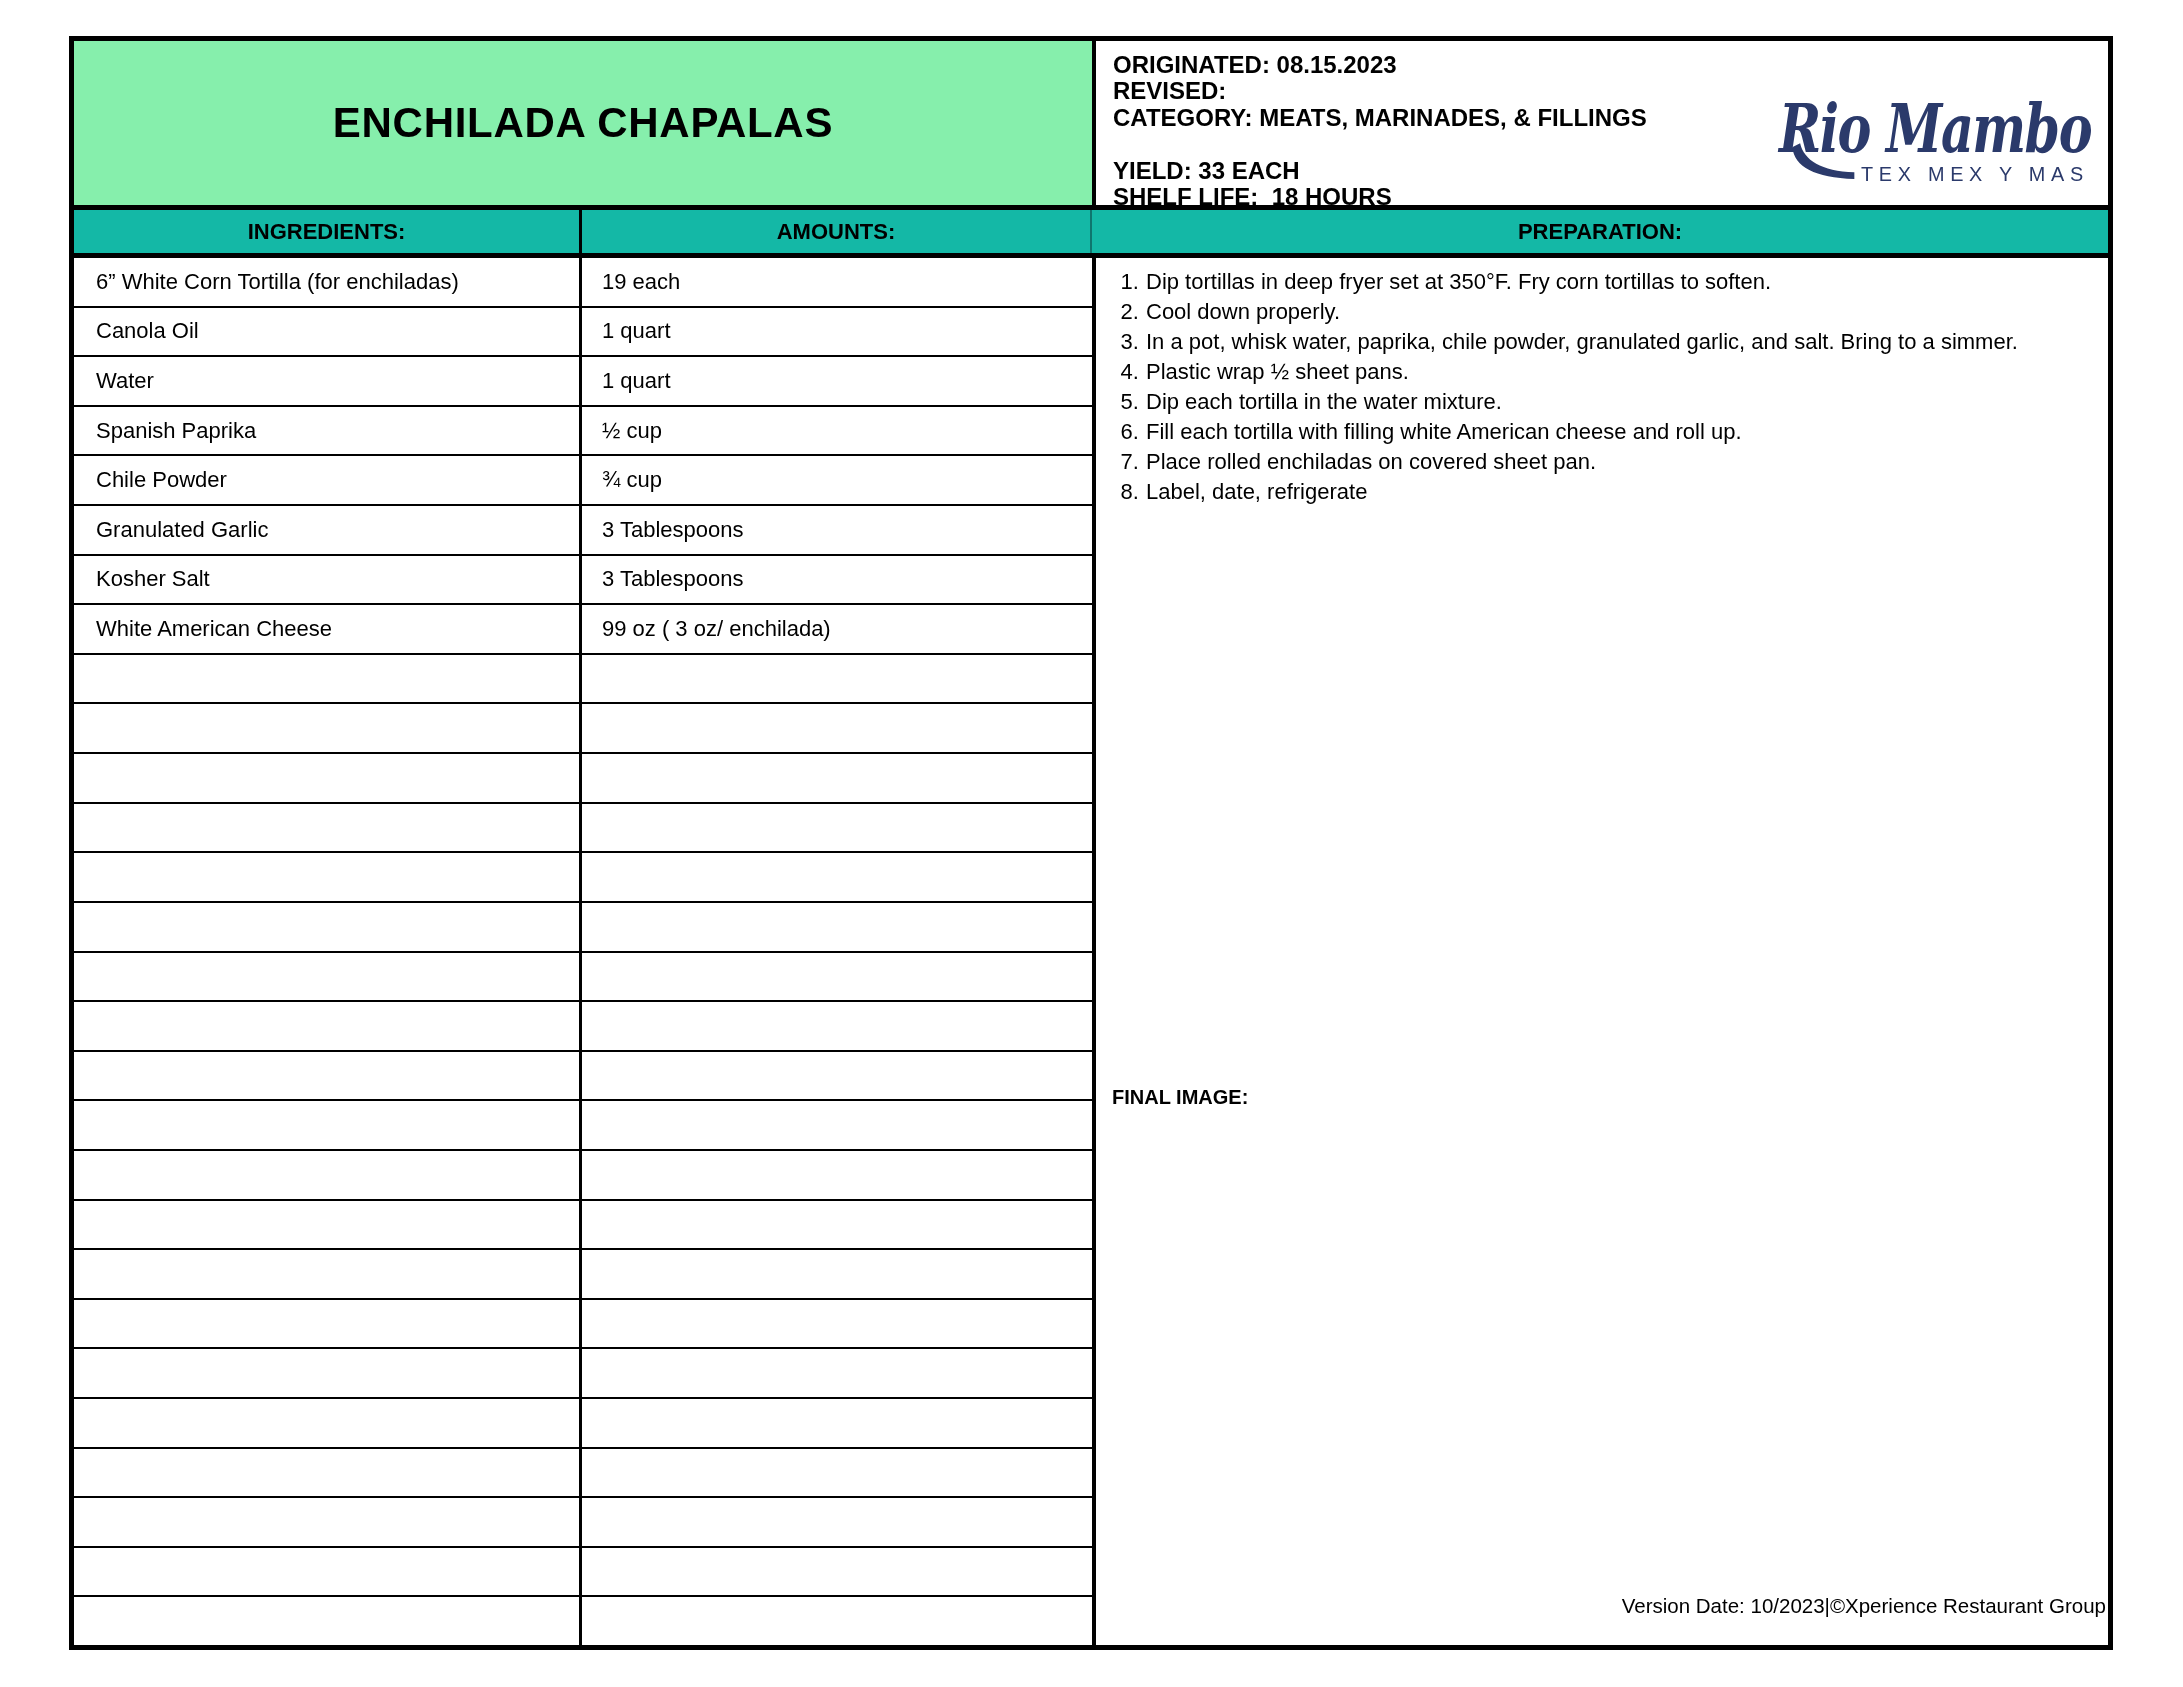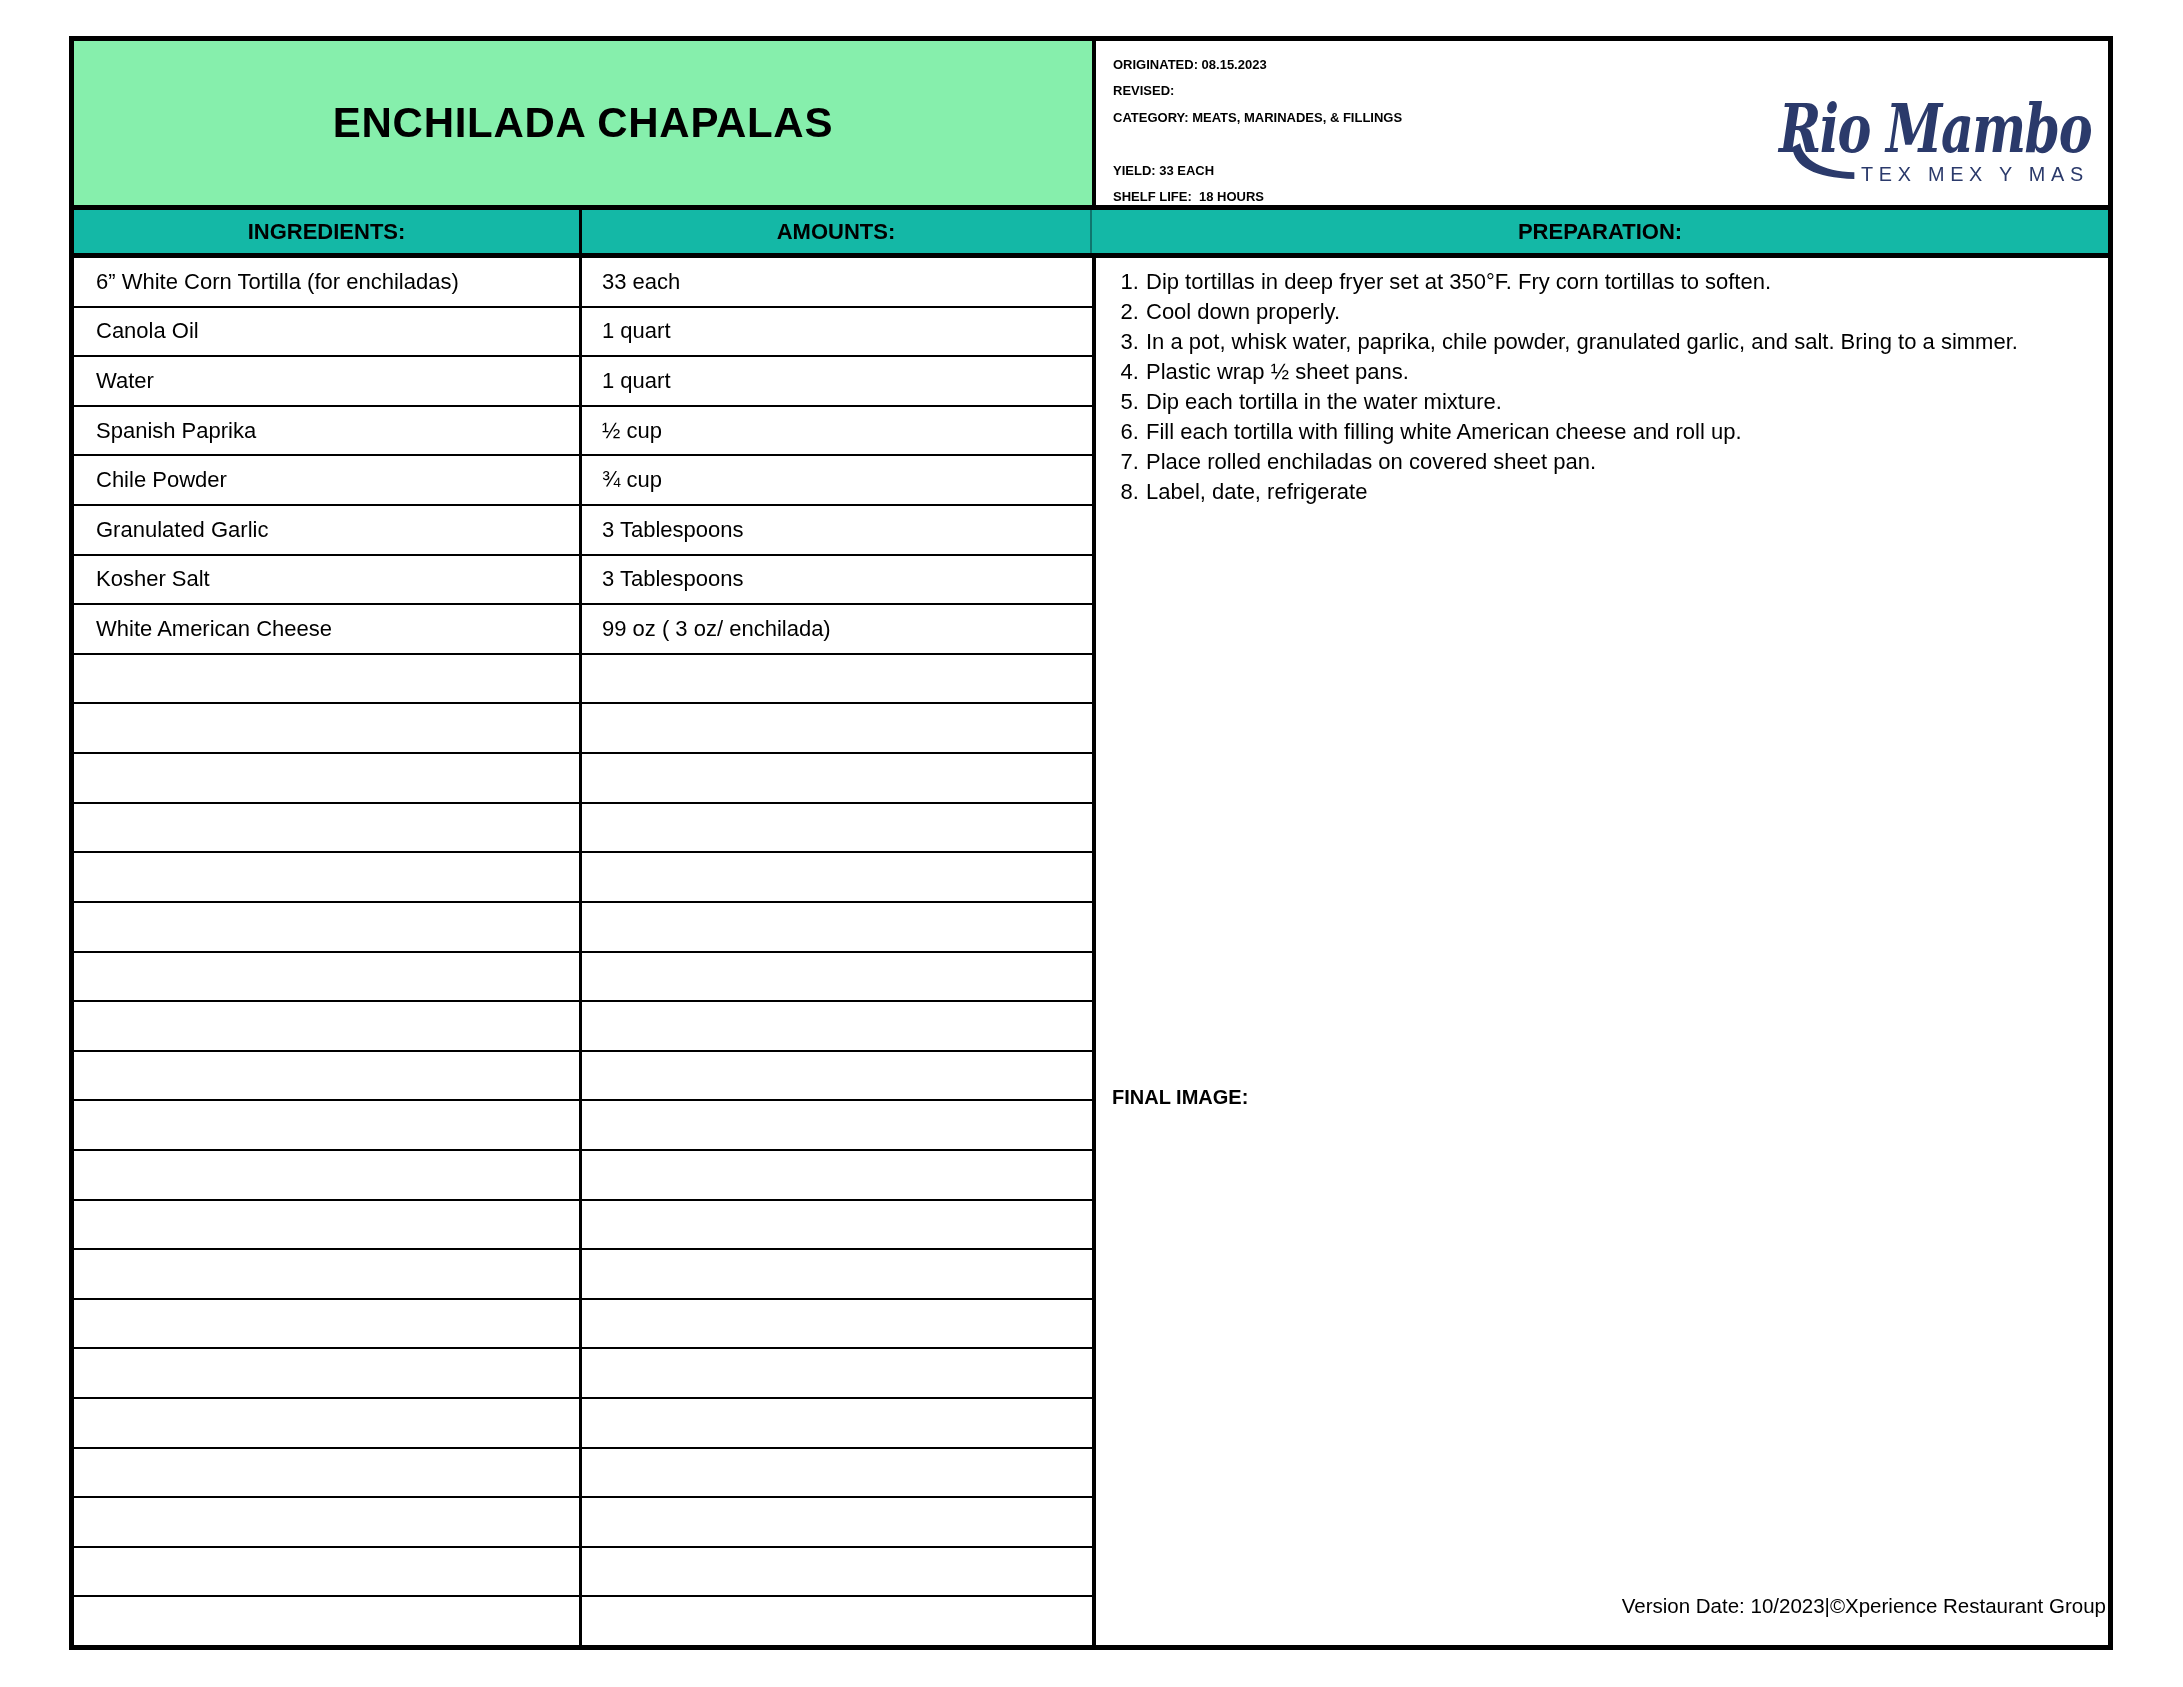--- a/index.html
+++ b/index.html
@@ -8,21 +8,21 @@
 
   .sheet { position:absolute; left:69px; top:36px; width:2044px; height:1614px;
            border:5.3px solid #000; display:flex; flex-direction:column; background:#fff; }
 
   
   .head-band { height:169px; display:flex; border-bottom:5.3px solid #000; }
   .title-box { width:1022px; background:#86efac; border-right:4px solid #000;
                display:flex; align-items:center; justify-content:center; }
   .title-box h1 { font-size:42px; font-weight:bold; letter-spacing:0.7px; }
   .meta-box { flex:1; position:relative; padding:10.6px 0 0 17px; }
-  .meta-line { font-size:13px; font-weight:bold; line-height:26.5px; white-space:pre-wrap; }
+  .meta-line { font-size:24px; font-weight:bold; line-height:26.5px; white-space:pre-wrap; }
   .meta-gap { height:26.5px; }
   .logo { position:absolute; top:32px; right:9.3px; width:324px; height:116px; }
 
   
   .col-heads { height:48px; display:flex; border-bottom:5.3px solid #000; background:#14b8a6; }
   .col-heads .hc { display:flex; align-items:center; justify-content:center;
                    font-size:22px; font-weight:bold; }
   .h-ing { width:508px; border-right:3.3px solid #000; }
   .h-amt { width:510px; border-right:2px solid #0f766e; }
   .h-prep { flex:1; }
@@ -74,21 +74,21 @@
     <div class="hc h-ing">INGREDIENTS:</div>
     <div class="hc h-amt">AMOUNTS:</div>
     <div class="hc h-prep">PREPARATION:</div>
   </div>
 
   <div class="body-band">
 
     <div class="left-rows">
       <div class="irow">
         <div class="cell ing">6” White Corn Tortilla (for enchiladas)</div>
-        <div class="cell amt">33 each</div>
+        <div class="cell amt">19 each</div>
       </div>
       <div class="irow">
         <div class="cell ing">Canola Oil</div>
         <div class="cell amt">1 quart</div>
       </div>
       <div class="irow">
         <div class="cell ing">Water</div>
         <div class="cell amt">1 quart</div>
       </div>
       <div class="irow">

